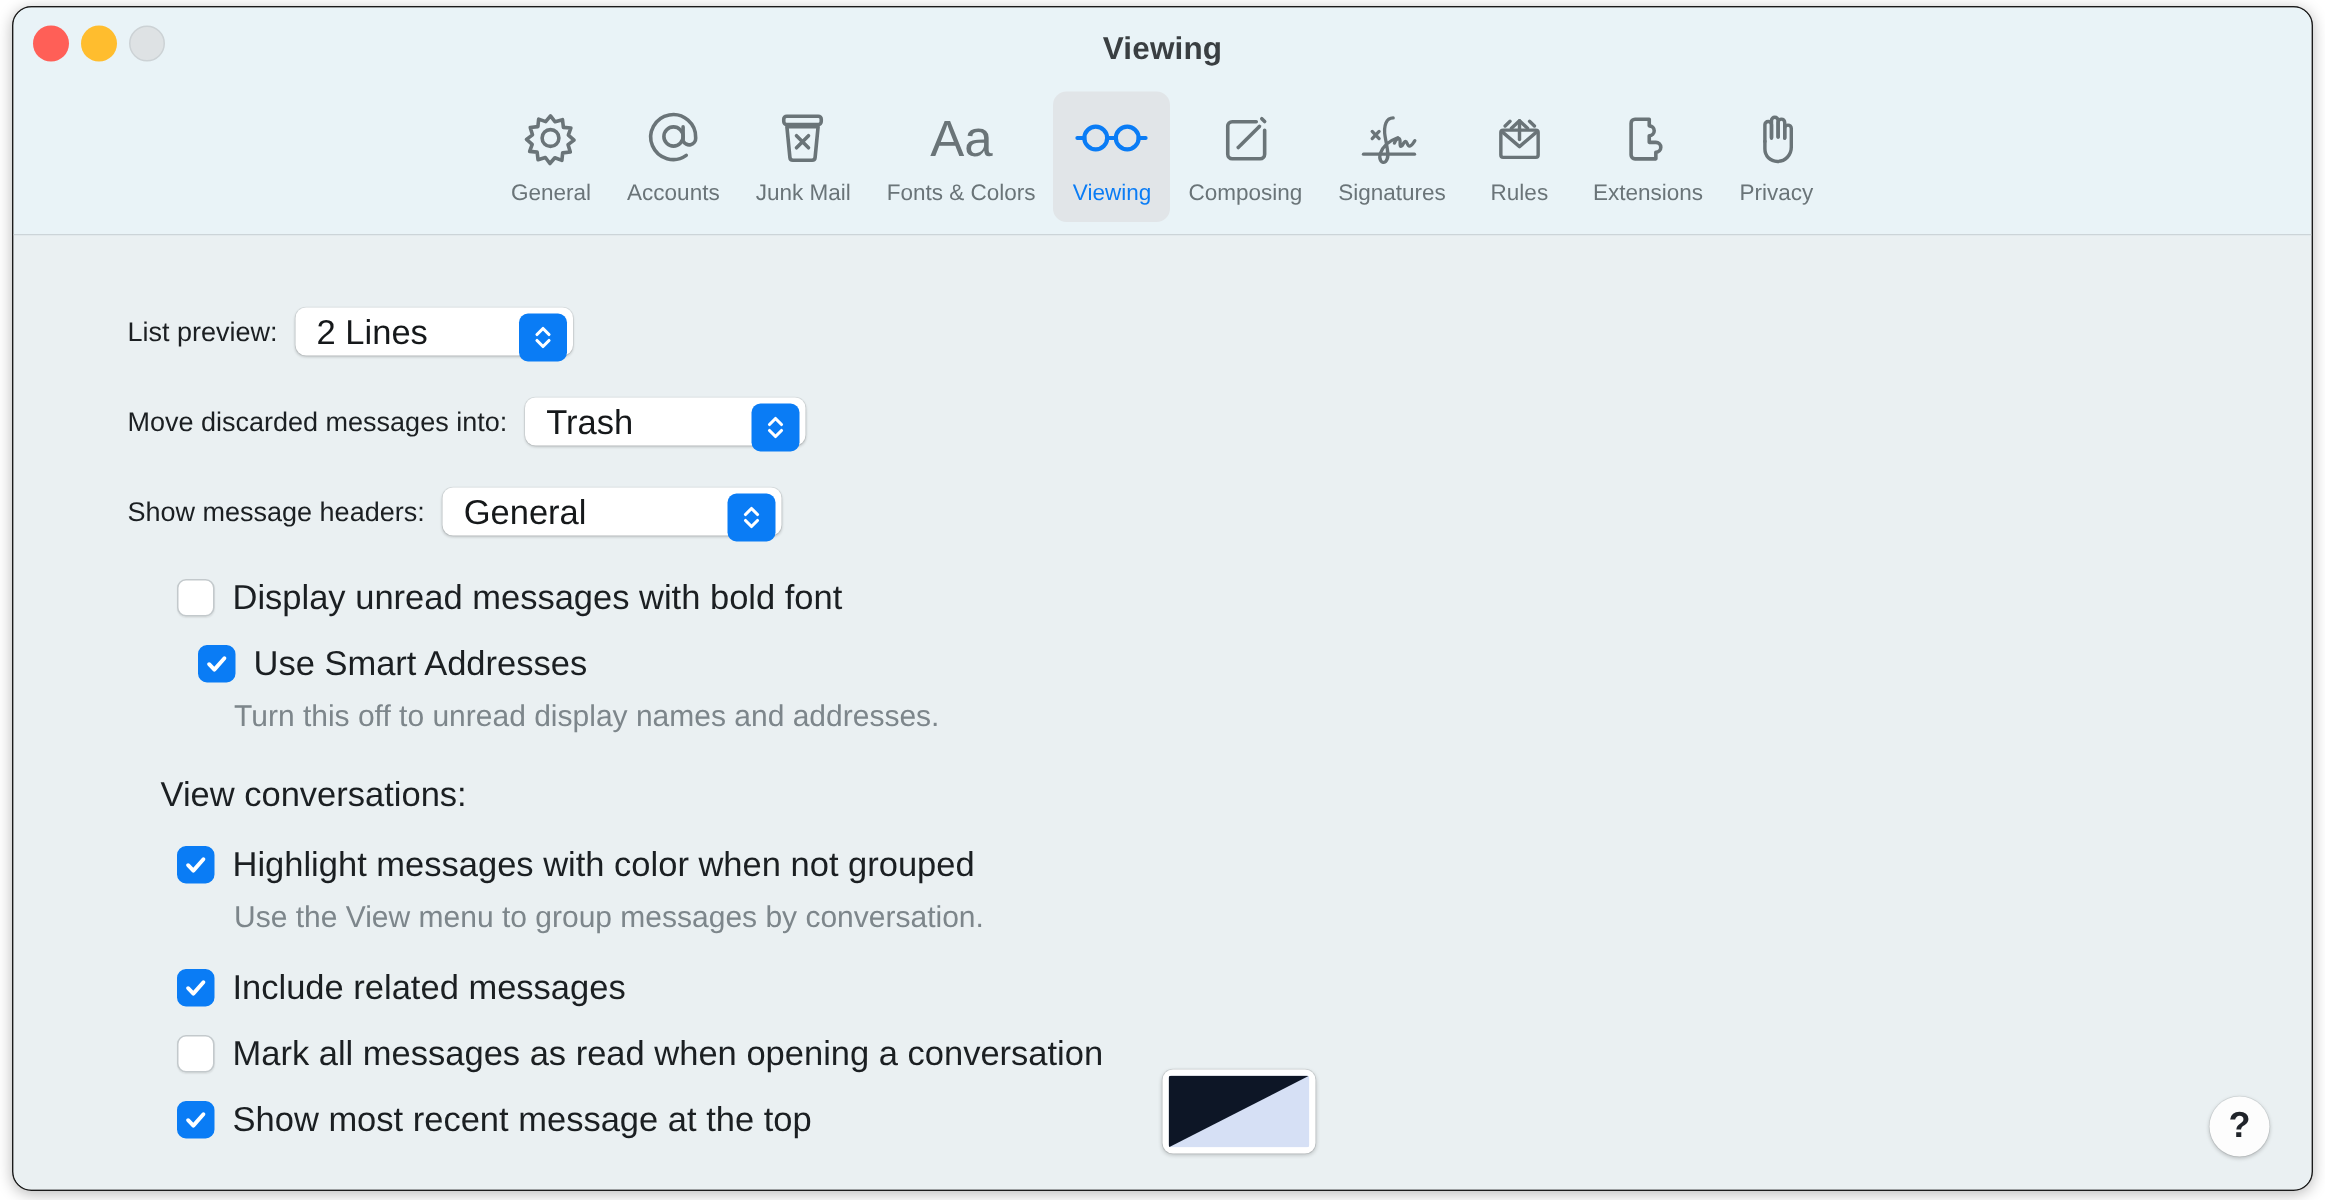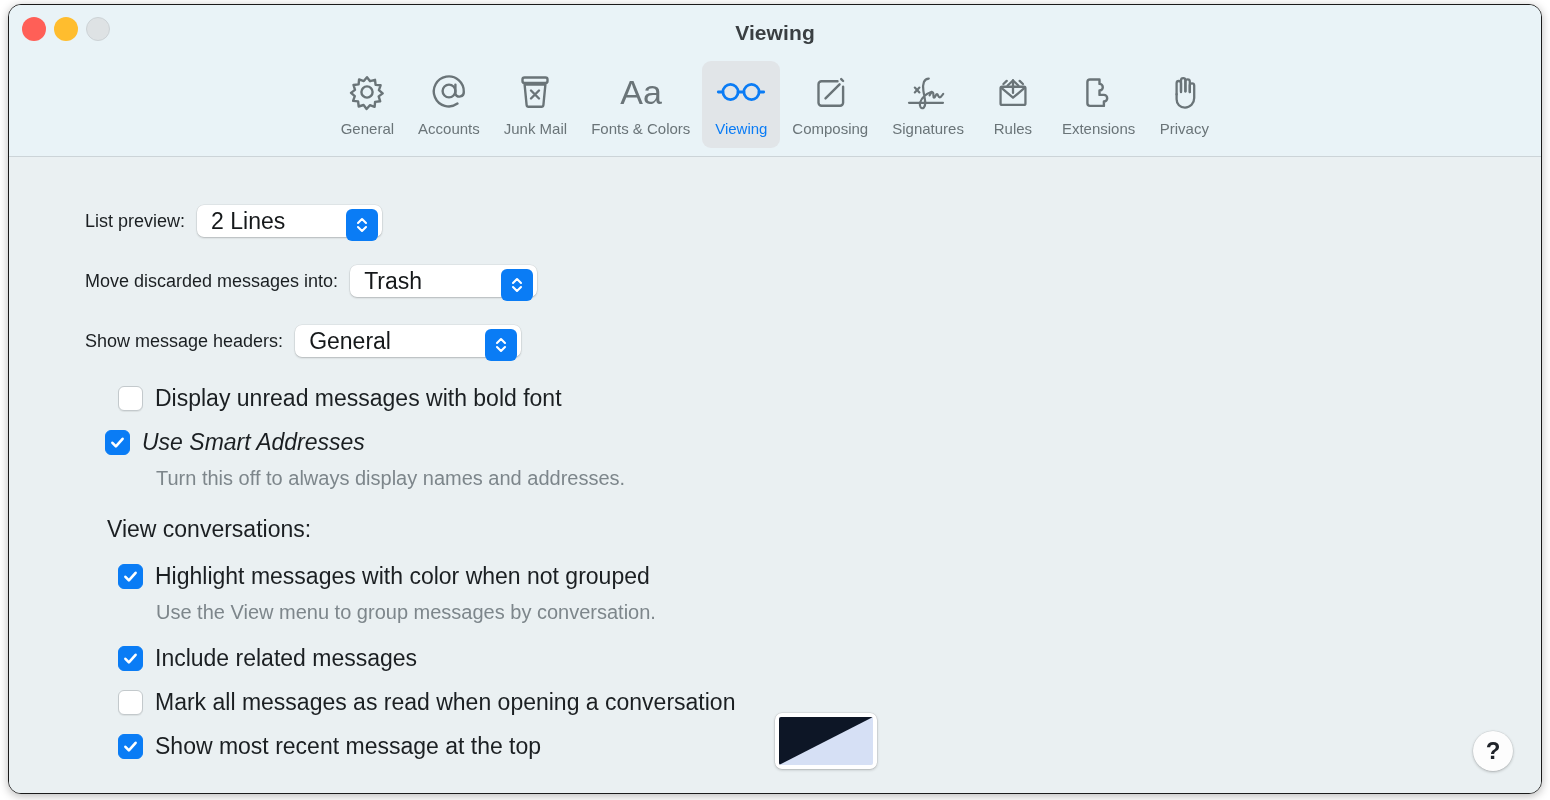--- a/index.html
+++ b/index.html
@@ -392,30 +392,30 @@
       </span>
     </div>
 
     <div class="cbrow" style="left:109px; top:228px;">
       <span class="cb off">
         
       </span>
       <span class="cb-label">Display unread messages with bold font</span>
     </div>
 
-    <div class="cbrow" style="left:96px; top:272px;font-style:italic;">
+    <div class="cbrow" style="left:123px; top:272px;">
       <span class="cb on">
         <svg width="17" height="17" viewBox="0 0 17 17" fill="none" stroke="#ffffff" stroke-width="2.6" stroke-linecap="round" stroke-linejoin="round">
             <path d="M3.4 8.8 L6.9 12.4 L13.6 4.8"></path>
           </svg>
       </span>
       <span class="cb-label">Use Smart Addresses</span>
     </div>
 
-    <div class="hint" style="left:147px; top:310px;">Turn this off to always display names and addresses.</div>
+    <div class="hint" style="left:147px; top:310px;">Turn this off to unread display names and addresses.</div>
 
     <div class="section-label" style="left:82px; top:359px;margin-left:16px;">View conversations:</div>
 
     <div class="cbrow" style="left:109px; top:406px;">
       <span class="cb on">
         <svg width="17" height="17" viewBox="0 0 17 17" fill="none" stroke="#ffffff" stroke-width="2.6" stroke-linecap="round" stroke-linejoin="round">
             <path d="M3.4 8.8 L6.9 12.4 L13.6 4.8"></path>
           </svg>
       </span>
       <span class="cb-label">Highlight messages with color when not grouped</span>

